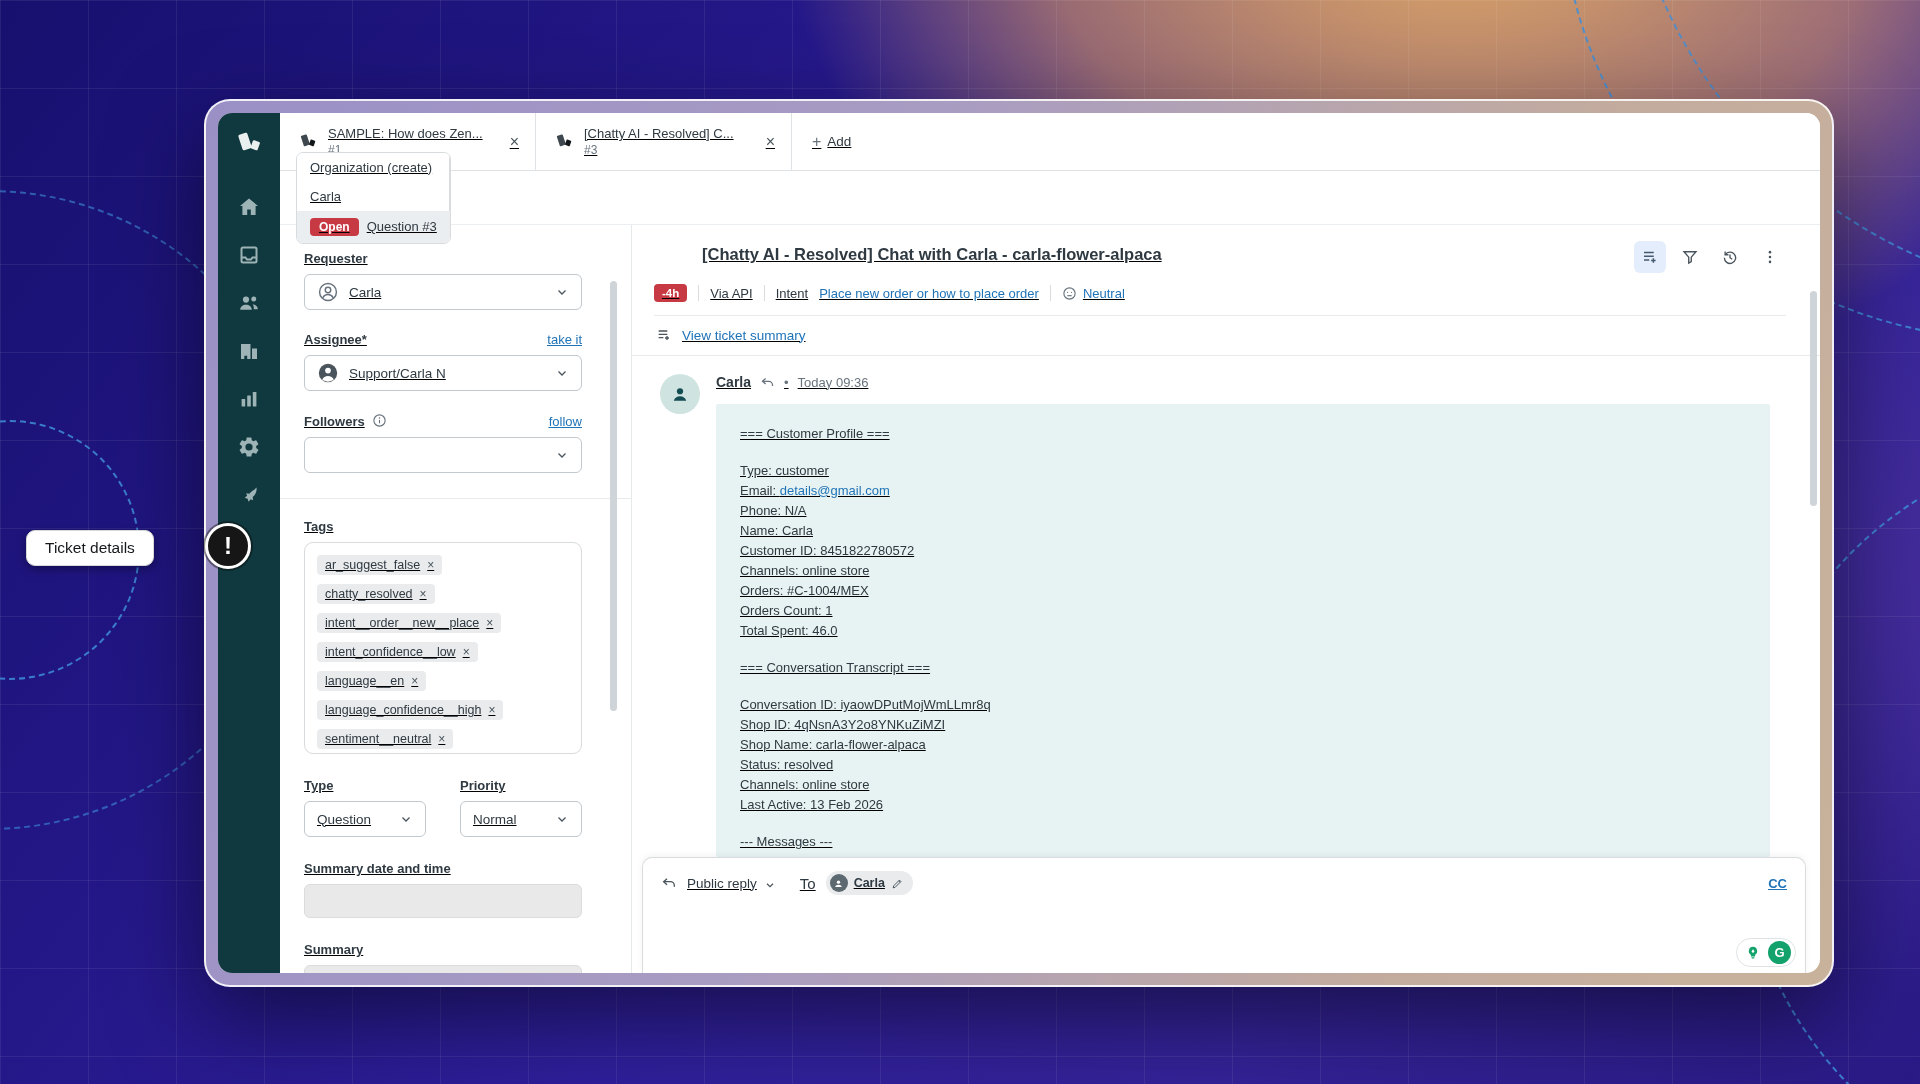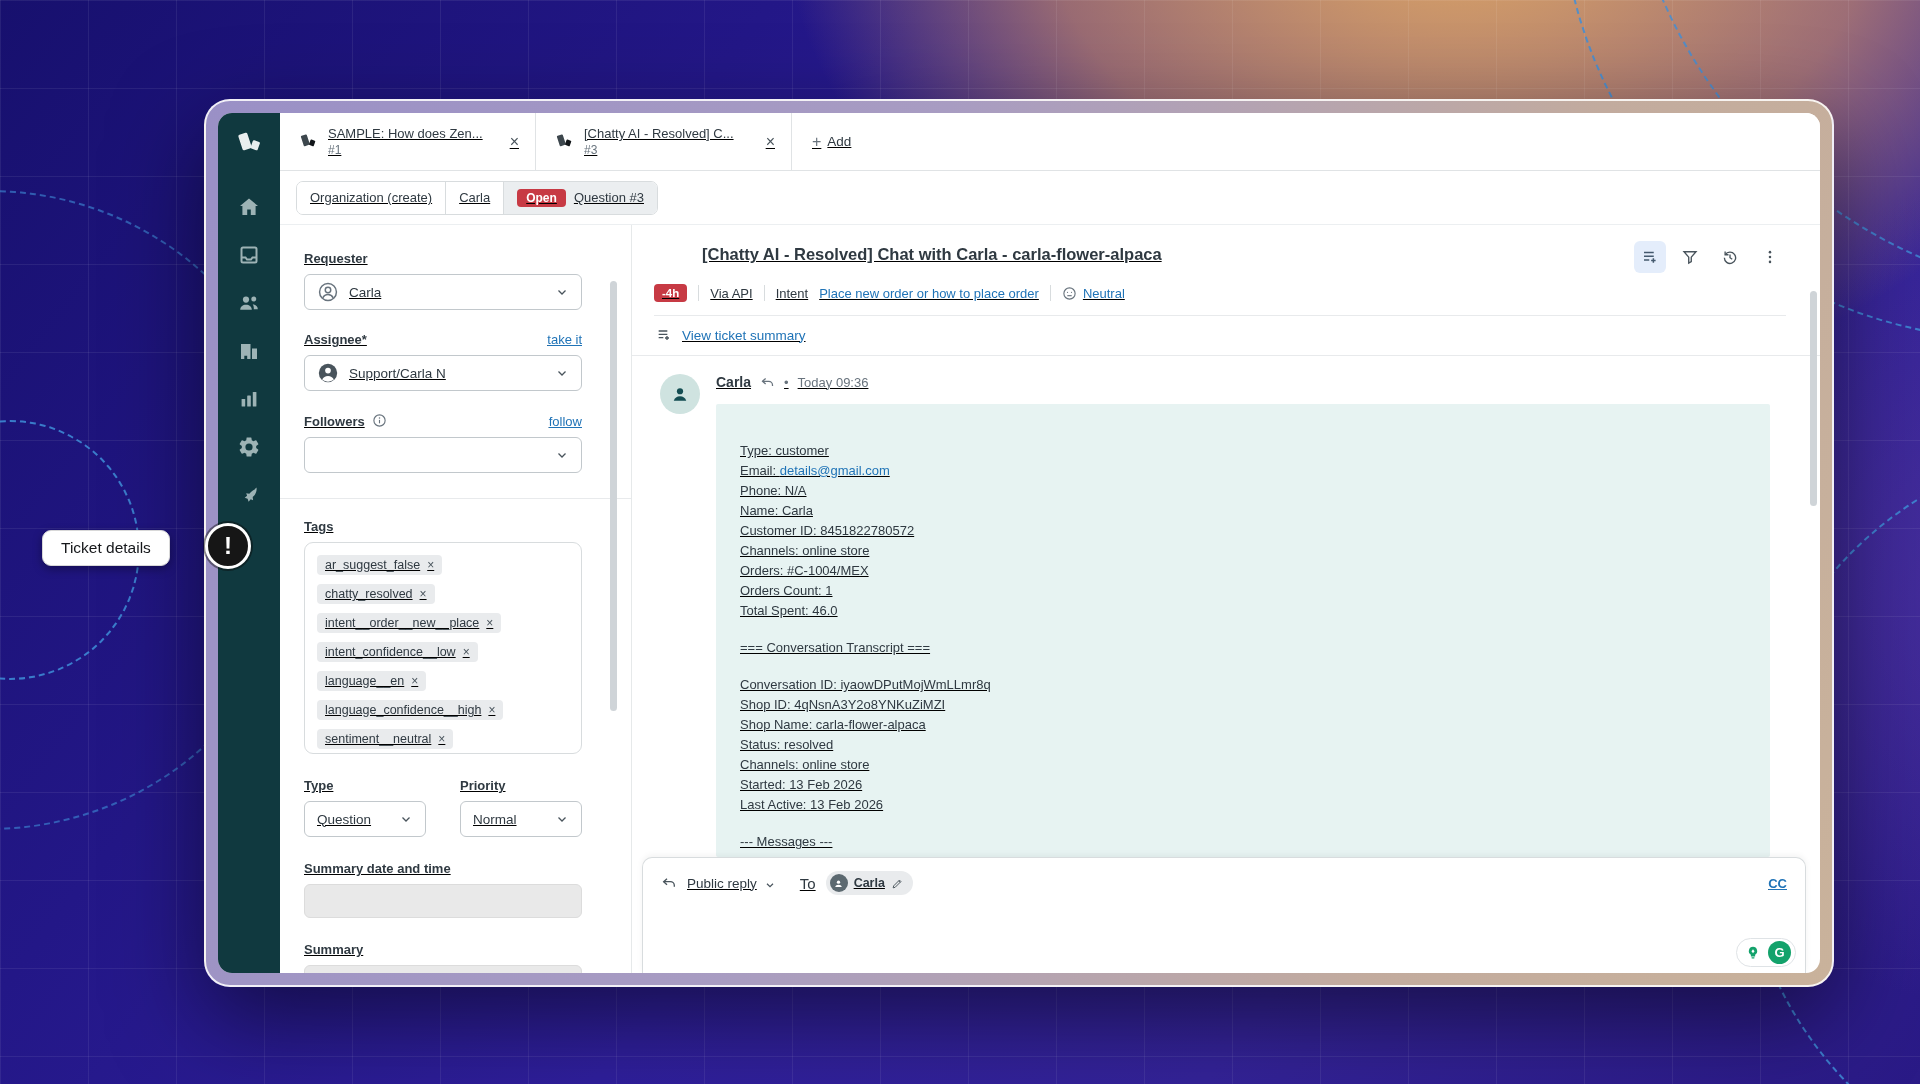--- a/index.html
+++ b/index.html
@@ -22,21 +22,21 @@
   }
   .dash-circle { position:absolute; border:2px dashed #3f8fd9; border-radius:50%; opacity:.85; }
   .dc-a { left:-120px; top:420px; width:260px; height:260px; }
   .dc-b { left:-330px; top:190px; width:640px; height:640px; opacity:.6; }
   .dc-c { left:1560px; top:-560px; width:900px; height:900px; }
   .dc-d { left:1620px; top:-700px; width:1000px; height:1000px; opacity:.8; }
   .dc-e { left:1740px; top:440px; width:760px; height:760px; }
 
   
   .annot-pill {
-    position:absolute; left:42px; top:530px; background:#fff; color:#15171a;
+    position:absolute; left:26px; top:530px; background:#fff; color:#15171a;
     font-size:15.5px; padding:8px 18px; border-radius:9px; border:1px solid #d8d8d8;
     box-shadow:0 3px 10px rgba(0,0,0,.35); z-index:30;
   }
   .annot-badge {
     position:absolute; left:205px; top:523px; width:46px; height:46px; border-radius:50%;
     background:#161616; border:3px solid #fff; box-shadow:0 0 0 2px rgba(10,10,10,.45);
     color:#fff; font-size:24px; font-weight:bold; display:flex; align-items:center; justify-content:center;
     z-index:31;
   }
 
@@ -73,21 +73,21 @@
   .tab-logo { width:20px; height:20px; flex:0 0 20px; color:#3d474d; }
   .tab-text { flex:1; min-width:0; }
   .tab-title { font-size:13px; color:#2f3941; white-space:nowrap; overflow:hidden; }
   .tab-sub { font-size:12px; color:#68737d; margin-top:2px; }
   .tab-close { color:#49545c; font-size:16px; padding:2px 4px; cursor:pointer; }
   .add-tab { display:flex; align-items:center; gap:6px; margin-left:20px; font-size:13.5px; color:#2f3941; cursor:pointer; }
   .add-plus { color:#68737d; font-size:16px; }
 
   
   .crumb-row { height:54px; flex:0 0 54px; display:flex; align-items:center; padding-left:16px; background:#fff; border-bottom:1px solid #eceff1; }
-  .crumb-group { display:inline-flex; border:1px solid #d8dcde; border-radius:7px; overflow:hidden; font-size:13px; color:#2f3941; }
+  .crumb-group { display:inline-flex; border:1px solid #d8dcde; border-radius:7px; overflow:hidden; font-size:13px; color:#2f3941;flex-direction:column; }
   .crumb-seg { padding:7px 13px; background:#fff; border-right:1px solid #d8dcde; cursor:pointer; display:flex; align-items:center; gap:8px; }
   .crumb-seg:last-child { border-right:none; background:#ebeef0; }
   .status-badge { background:#c73a44; color:#fff; font-size:12px; font-weight:bold; padding:2px 9px; border-radius:4px; }
 
   
   .content-row { flex:1; display:flex; min-height:0; }
 
   
   .fields-panel { width:352px; flex:0 0 352px; border-right:1px solid #e6e9ea; padding:26px 0 0 24px; position:relative; overflow:hidden; }
   .fp-inner { width:278px; }
@@ -503,39 +503,39 @@
                 <div class="author-row">
                   <span class="author-name">Carla</span>
                   <svg class="reply-arrow" viewBox="0 0 24 24" fill="none" stroke="currentColor" stroke-width="2">
                       <path d="M9 5.5 4 10l5 4.5"></path>
                       <path d="M4 10h10a6 6 0 0 1 6 6v1.5"></path>
                     </svg>
                   <span class="dot-sep">•</span>
                   <span class="msg-time">Today 09:36</span>
                 </div>
                 <div class="msg-body">
+                    <div class="msg-line">=== Customer Profile ===</div>
                     <div class="msg-spacer"></div>
                     <div class="msg-line">Type: customer</div>
                     <div class="msg-line">Email: <span class="email-link">details@gmail.com</span></div>
                     <div class="msg-line">Phone: N/A</div>
                     <div class="msg-line">Name: Carla</div>
                     <div class="msg-line">Customer ID: 8451822780572</div>
                     <div class="msg-line">Channels: online store</div>
                     <div class="msg-line">Orders: #C-1004/MEX</div>
                     <div class="msg-line">Orders Count: 1</div>
                     <div class="msg-line">Total Spent: 46.0</div>
                     <div class="msg-spacer"></div>
                     <div class="msg-line">=== Conversation Transcript ===</div>
                     <div class="msg-spacer"></div>
                     <div class="msg-line">Conversation ID: iyaowDPutMojWmLLmr8q</div>
                     <div class="msg-line">Shop ID: 4qNsnA3Y2o8YNKuZiMZI</div>
                     <div class="msg-line">Shop Name: carla-flower-alpaca</div>
                     <div class="msg-line">Status: resolved</div>
                     <div class="msg-line">Channels: online store</div>
-                    <div class="msg-line">Started: 13 Feb 2026</div>
                     <div class="msg-line">Last Active: 13 Feb 2026</div>
                     <div class="msg-spacer"></div>
                     <div class="msg-line">--- Messages ---</div>
                   </div>
               </div>
             </div>
 
             <div class="reply-card">
               <div class="reply-row">
                 <svg class="r-arrow" viewBox="0 0 24 24" fill="none" stroke="currentColor" stroke-width="2">

